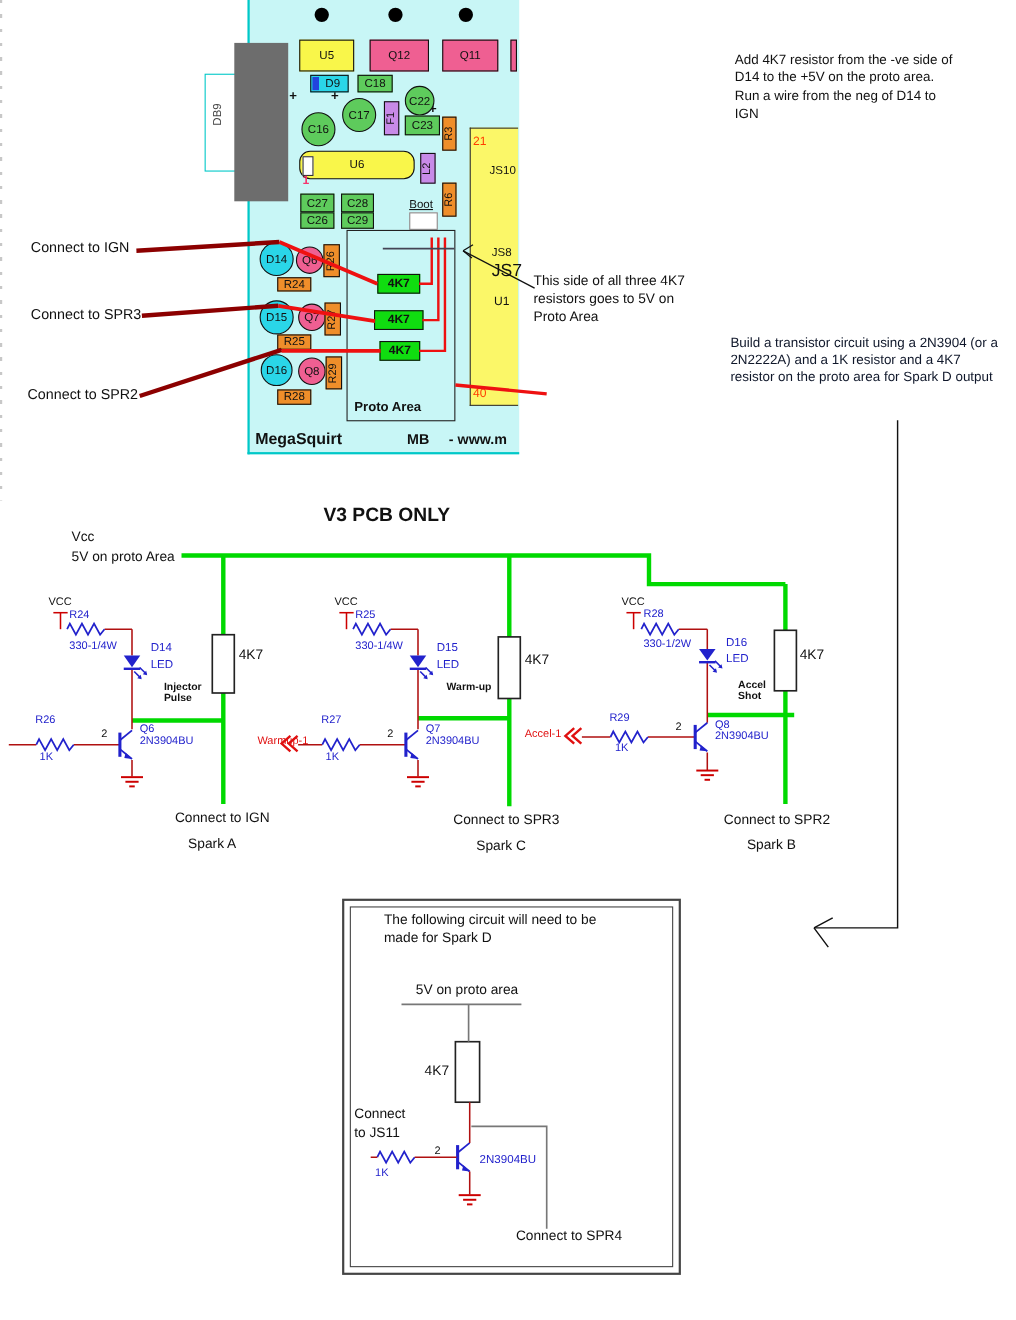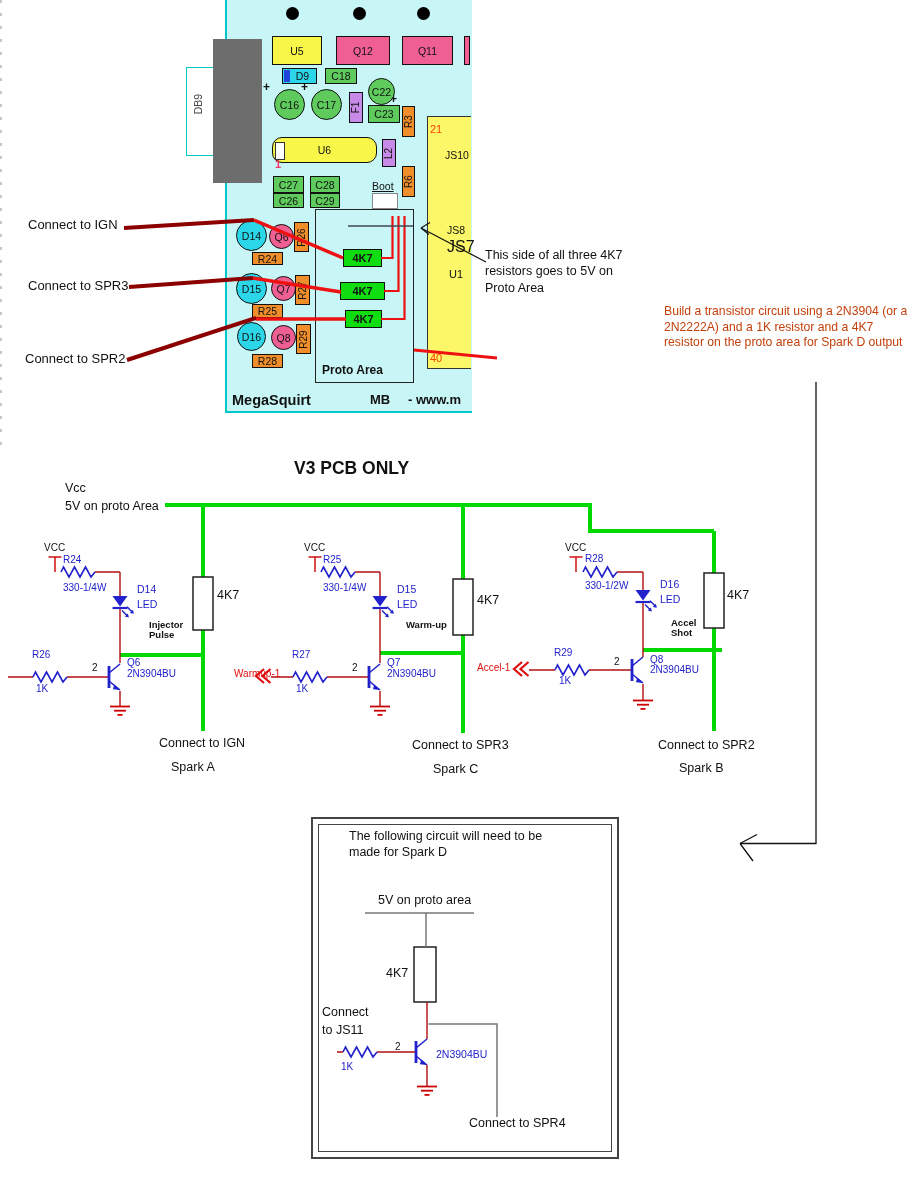--- a/index.html
+++ b/index.html
@@ -59,21 +59,21 @@
     <span style="margin-left:6px;">D9</span>
   </div>
   <div class="comp greenc" style="left:325px;top:68px;width:32px;height:16px;">
       <span>C18</span>
     </div>
 
   <div class="t b" style="left:263px;top:81px;font-size:12px;">+</div>
   <div class="t b" style="left:301px;top:81px;font-size:12px;">+</div>
   <div class="t b" style="left:390px;top:93px;font-size:12px;">+</div>
 
-  <div class="comp greenc circle" style="left:274px;top:89px;width:31px;height:31px;text-align:center;">
+  <div class="comp greenc circle" style="left:274px;top:102px;width:31px;height:31px;text-align:center;">
       <span>C16</span>
     </div>
   <div class="comp greenc circle" style="left:311px;top:89px;width:31px;height:31px;">
       <span>C17</span>
     </div>
   <div class="comp greenc circle" style="left:368px;top:78px;width:27px;height:27px;">
       <span>C22</span>
     </div>
   <div class="comp purplec rot" style="left:349px;top:92px;width:14px;height:31px;">
       <span>F1</span>
@@ -310,21 +310,27 @@
   </svg>
 
   <div class="t" style="left:28px;top:218px;font-size:13px;">Connect to IGN</div>
   <div class="t" style="left:28px;top:279px;font-size:13px;">Connect to SPR3</div>
   <div class="t" style="left:25px;top:352px;font-size:13px;">Connect to SPR2</div>
 
   <div class="t" style="left:485px;top:248px;font-size:12.5px;">This side of all three 4K7</div>
   <div class="t" style="left:485px;top:264px;font-size:12.5px;">resistors goes to 5V on</div>
   <div class="t" style="left:485px;top:281px;font-size:12.5px;">Proto Area</div>
 
-  <div style="position:absolute;left:664px;top:304px;font-size:12.2px;line-height:15.6px;color:#c2410c;">
+  <div style="position:absolute;left:668px;top:46px;font-size:12.2px;line-height:16.4px;color:#111;">
+    <div>Add 4K7 resistor from the -ve side of</div>
+    <div>D14 to the +5V on the proto area.</div>
+    <div>Run a wire from the neg of D14 to</div>
+    <div>IGN</div>
+  </div>
+  <div style="position:absolute;left:664px;top:304px;font-size:12.2px;line-height:15.6px;color:#0f172a;">
     <div>Build a transistor circuit using a 2N3904 (or a</div>
     <div>2N2222A) and a 1K resistor and a 4K7</div>
     <div>resistor on the proto area for Spark D output</div>
   </div>
 
   <div class="t b" style="left:294px;top:458px;font-size:17.5px;">V3 PCB ONLY</div>
   <div class="t" style="left:65px;top:481px;font-size:12.5px;">Vcc</div>
   <div class="t" style="left:65px;top:499px;font-size:12.5px;">5V on proto Area</div>
 
   <div class="t" style="left:44px;top:542px;font-size:10px;">VCC</div>

